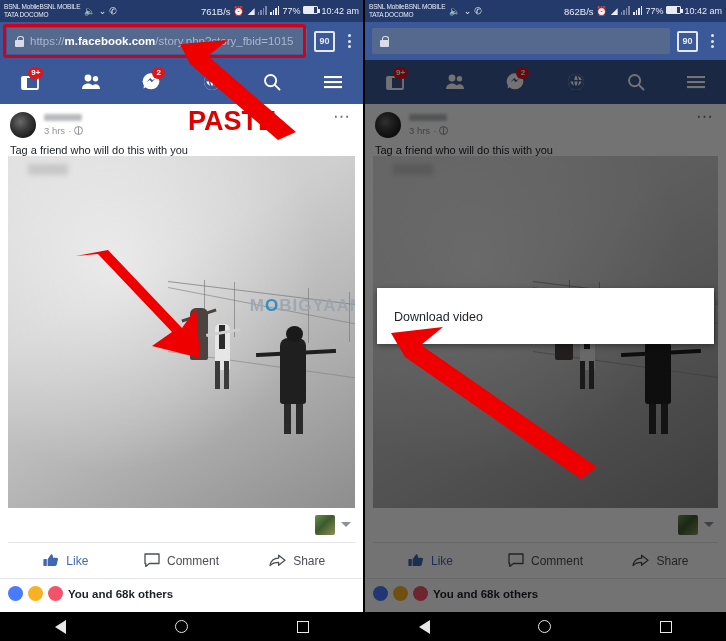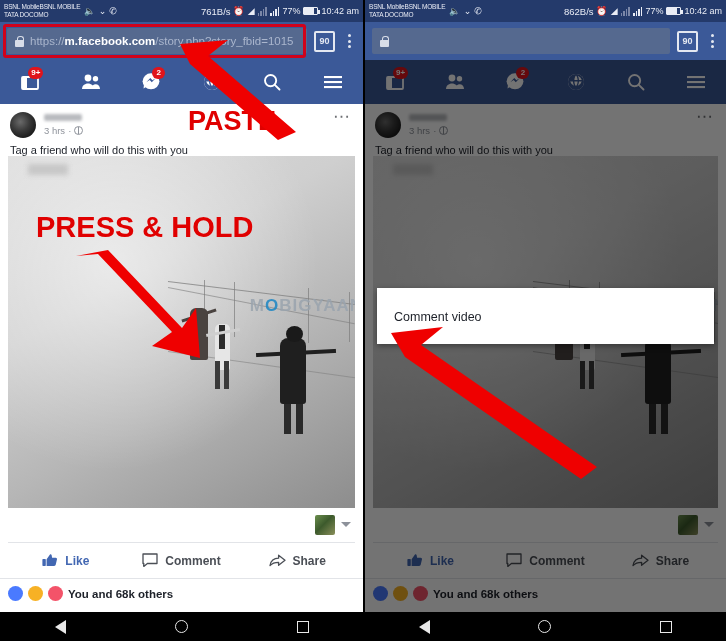--- a/index.html
+++ b/index.html
@@ -15,21 +15,21 @@
 
   
   .statusbar {
     height: 22px; background: #243a6b; color: #e9ecf5;
     display: flex; align-items: center; justify-content: space-between;
     padding: 0 4px; font-size: 7px; position: relative; z-index: 5;
   }
   .sb-left { display: flex; align-items: center; gap: 4px; }
   .carrier { line-height: 8px; letter-spacing: -0.2px; font-size: 6.5px; white-space: nowrap; }
   .sb-icons { display: flex; align-items: center; gap: 3px; font-size: 9px; line-height: 1; }
-  .sb-right { display: flex; align-items: center; gap: 3px; font-size: 9px; white-space: nowrap; }
+  .sb-right { display: flex; gap: 3px; font-size: 9px; white-space: nowrap; }
   .sb-right .spd { font-size: 9.5px; }
   .battery {
     display: inline-block; width: 15px; height: 8px;
     border: 1px solid #e9ecf5; border-radius: 1px; position: relative;
   }
   .battery::after { content:""; position:absolute; right:-3px; top:2px; width:2px; height:4px; background:#e9ecf5; }
   .battery i { display:block; height:100%; width:77%; background:#e9ecf5; }
   .sigbar { display:inline-flex; align-items:flex-end; gap:1px; height:9px; }
   .sigbar span { width:1.6px; background:#e9ecf5; display:block; }
   .sigbar span:nth-child(1){height:3px} .sigbar span:nth-child(2){height:5px}
@@ -116,21 +116,21 @@
   .ovl { position:absolute; pointer-events:none; z-index:20; }
   .redtext { color:#e00000; font-weight:bold; font-family:"Liberation Sans",sans-serif;
              text-shadow:0 0 1px rgba(255,255,255,.25); white-space:nowrap; }
 
   
   .tagrow { height:34px; position:relative; }
   .tagthumb { position:absolute; right:28px; top:7px; width:20px; height:20px; border-radius:2px;
     background: linear-gradient(135deg,#6b8f4e,#3d5a2c 45%,#8a8f5a); filter:blur(0.5px); }
   .caret { position:absolute; right:12px; top:14px; width:0;height:0;
     border-left:5px solid transparent;border-right:5px solid transparent;border-top:5px solid #8d919a;}
-  .actions { display:flex; border-top:1px solid #e2e4e8; height:36px; align-items:center; margin:0 8px;font-weight:bold;}
+  .actions { display:flex; border-top:1px solid #e2e4e8; height:36px; align-items:center; margin:0 8px;}
   .act { flex:1; display:flex; align-items:center; justify-content:center; gap:7px;
          font-size:12px; color:#4b4f56; }
   .act.like { color:#4267b2; }
   .reactbar { display:flex; align-items:center; gap:5px; padding:7px 8px;
               border-top:1px solid #e2e4e8; font-size:11.5px; font-weight:bold; color:#1d2129; }
   .rx { width:15px; height:15px; border-radius:50%; display:inline-block; }
   .rx.like{background:#4a7aff;} .rx.wow{background:#f7b125;} .rx.love{background:#f35369;}
 
   
   .scrim { position:absolute; left:0; right:0; top:60px; bottom:29px; background:rgba(0,0,0,0.55); z-index:30; }
@@ -282,21 +282,20 @@
         <div class="person" style="left:207px;top:205px;width:5px;height:28px;background:#3a3a3a;filter:blur(.4px);"></div>
         <div class="person" style="left:216px;top:205px;width:5px;height:28px;background:#3a3a3a;filter:blur(.4px);"></div>
         <div class="person" style="left:272px;top:182px;width:26px;height:66px;background:#1f1f1f;border-radius:8px 8px 3px 3px;filter:blur(.4px);"></div>
         <div class="person" style="left:248px;top:195px;width:80px;height:3.5px;background:#1f1f1f;transform:rotate(-3deg);filter:blur(.4px);"></div>
         <div class="person" style="left:276px;top:248px;width:7px;height:30px;background:#2a2a2a;filter:blur(.4px);"></div>
         <div class="person" style="left:288px;top:248px;width:7px;height:30px;background:#2a2a2a;filter:blur(.4px);"></div>
         <div class="person" style="left:278px;top:170px;width:17px;height:16px;background:#1a1a1a;border-radius:50%;filter:blur(.4px);"></div>
 
         <div class="watermark" style="right:-8px;top:140px;"><span>M</span><span class="wm-o">O</span><span>BIGYAAN</span></div>
 
-        <div class="ovl redtext" style="left:28px;top:55px;font-size:29px;">PRESS &amp; HOLD</div>
         <svg class="ovl" style="left:60px;top:94px;" width="150" height="120" viewBox="0 0 150 120">
           <path d="M8 6 L40 0 L114 78 L128 58 L132 108 L84 96 L104 82 L30 4 Z" fill="#ef0000"></path>
         </svg>
       </div>
 
       <div class="tagrow">
         <div class="tagthumb"></div>
         <div class="caret"></div>
       </div>
 
@@ -507,21 +506,21 @@
       <div class="reactbar">
         <span class="rx like"></span>
         <span class="rx wow"></span>
         <span class="rx love"></span>
         <span>You and 68k others</span>
       </div>
     </div>
 
     <div class="scrim"></div>
     <div class="dialog">
-      <span>Comment video</span>
+      <span>Download video</span>
     </div>
     <svg class="ovl" style="left:20px;top:325px;z-index:50;" width="215" height="155" viewBox="0 0 215 155">
       <path d="M6 8 L58 2 L36 20 L212 142 L196 154 L20 32 Z" fill="#ef0000"></path>
     </svg>
 
     <div class="androidnav">
       <div class="nav-back"></div>
       <div class="nav-home"></div>
       <div class="nav-rec"></div>
     </div>

